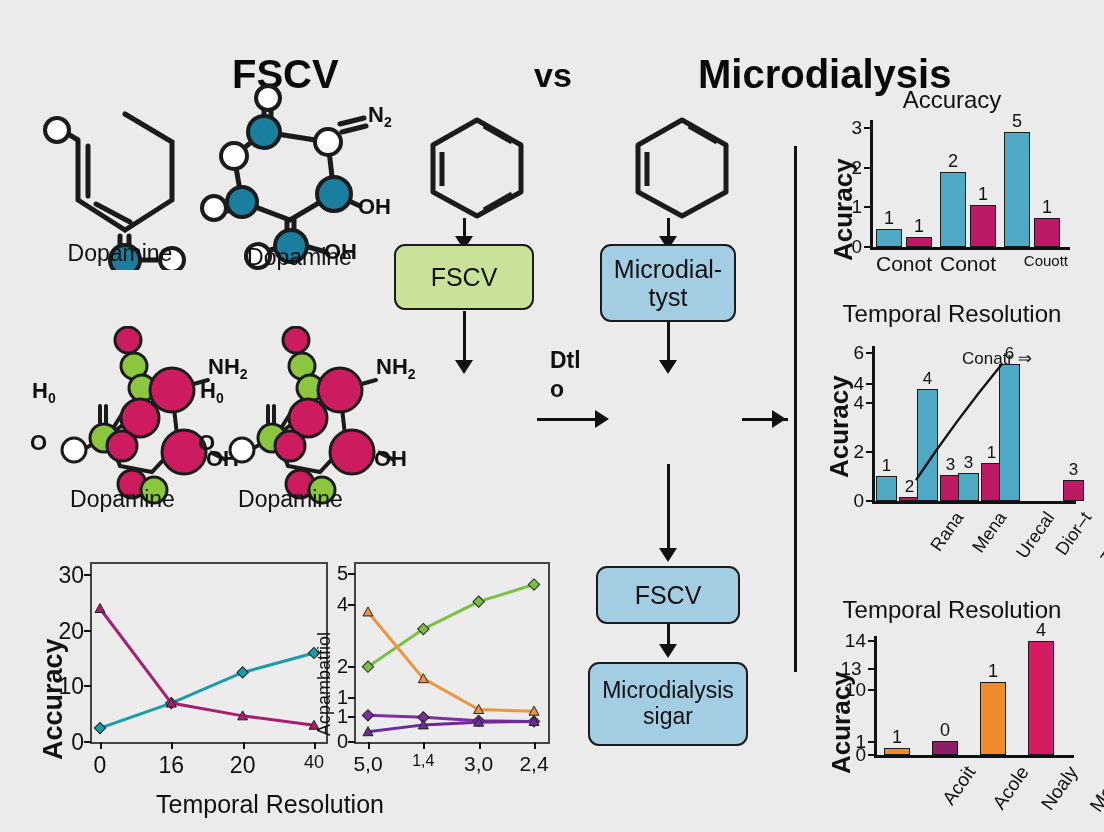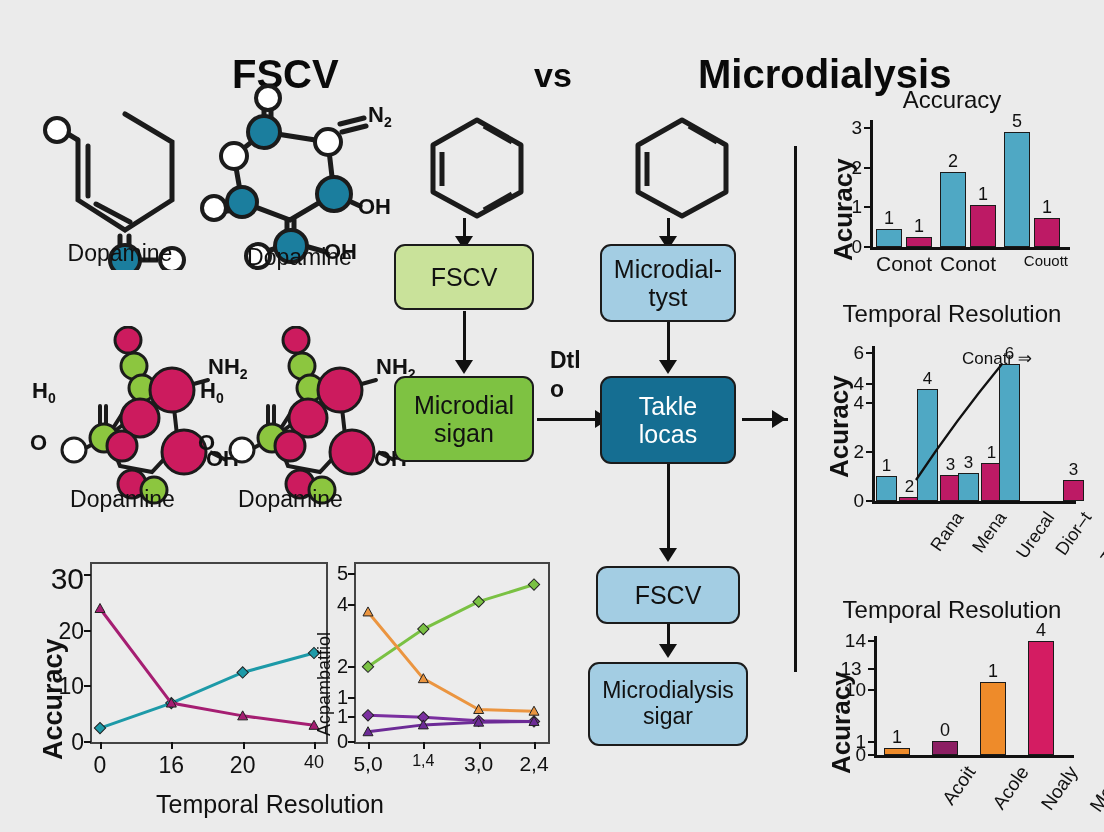--- a/index.html
+++ b/index.html
@@ -203,45 +203,37 @@
   <div class="arrow-v" style="left:667px;top:218px;height:22px;"></div>
   <div class="arrow-head-d" style="left:659px;top:236px;"></div>
 
   <div class="fbox" style="left:394px;top:244px;width:140px;height:66px;background:#c9e29a;color:#111;">
     <span>FSCV</span>
   </div>
 
   <div class="arrow-v" style="left:463px;top:311px;height:52px;"></div>
   <div class="arrow-head-d" style="left:455px;top:360px;"></div>
 
-  <div class="fbox" style="left:394px;top:376px;width:140px;height:86px;background:#7ec242;color:#111;">
-    <span style="white-space:pre-line;" id="bx1">Microdial
-sigan</span>
-  </div>
 
   <div class="flow-label" style="left:550px;top:346px;">
     <span>Dtl</span><br>
     <span>o</span>
   </div>
 
   <div class="arrow-h" style="left:537px;top:418px;width:60px;"></div>
   <div class="arrow-head-r" style="left:595px;top:410px;"></div>
 
   <div class="fbox" style="left:600px;top:244px;width:136px;height:78px;background:#a3cde3;color:#111;">
     <span style="white-space:pre-line;" id="bx2">Microdial-
 tyst</span>
   </div>
 
   <div class="arrow-v" style="left:667px;top:322px;height:42px;"></div>
   <div class="arrow-head-d" style="left:659px;top:360px;"></div>
 
-  <div class="fbox" style="left:600px;top:376px;width:136px;height:88px;background:#156e92;color:#fff;">
-    <span style="white-space:pre-line;" id="bx3">Takle
-locas</span>
-  </div>
 
   <div class="arrow-h" style="left:742px;top:418px;width:46px;"></div>
   <div class="arrow-head-r" style="left:772px;top:410px;"></div>
 
   <div class="arrow-v" style="left:667px;top:464px;height:86px;"></div>
   <div class="arrow-head-d" style="left:659px;top:548px;"></div>
 
   <div class="fbox" style="left:596px;top:566px;width:144px;height:58px;background:#a3cde3;color:#111;">
     <span>FSCV</span>
   </div>
@@ -394,21 +386,21 @@
         <polygon points="214.66666666666666,162.85625 219.66666666666666,171.85625 209.66666666666666,171.85625" fill="#a51e72" stroke="#222" stroke-width="1"></polygon>
         <polygon points="286,172.3125 291,181.3125 281,181.3125" fill="#a51e72" stroke="#222" stroke-width="1"></polygon>
       </svg>
   <div class="ticklineY" style="left: 56px; top: 193px;"></div>
       <div class="tick" style="left: 22px; top: 181px; width: 34px; text-align: right; font-size: 23px;">0</div>
       <div class="ticklineY" style="left: 56px; top: 137.375px;"></div>
       <div class="tick" style="left: 22px; top: 125.375px; width: 34px; text-align: right; font-size: 23px;">10</div>
       <div class="ticklineY" style="left: 56px; top: 81.75px;"></div>
       <div class="tick" style="left: 22px; top: 69.75px; width: 34px; text-align: right; font-size: 23px;">20</div>
       <div class="ticklineY" style="left: 56px; top: 26.125px;"></div>
-      <div class="tick" style="left: 22px; top: 14.125px; width: 34px; text-align: right; font-size: 30px;">30</div>
+      <div class="tick" style="left: 22px; top: 14.125px; width: 34px; text-align: right; font-size: 23px;">30</div>
       <div class="ticklineX" style="left: 72px; top: 194px;"></div>
       <div class="tick" style="left: 50px; top: 204px; width: 44px; text-align: center; font-size: 23px;">0</div>
       <div class="ticklineX" style="left: 143.333px; top: 194px;"></div>
       <div class="tick" style="left: 121.333px; top: 204px; width: 44px; text-align: center; font-size: 23px;">16</div>
       <div class="ticklineX" style="left: 214.667px; top: 194px;"></div>
       <div class="tick" style="left: 192.667px; top: 204px; width: 44px; text-align: center; font-size: 23px;">20</div>
       <div class="ticklineX" style="left: 286px; top: 194px;"></div>
       <div class="tick" style="left: 264px; top: 204px; width: 44px; text-align: center; font-size: 18px;">40</div>
     </div>
   <div class="abs" style="left:100px;top:790px;width:340px;font-size:25px;text-align:center;">Temporal Resolution</div>

